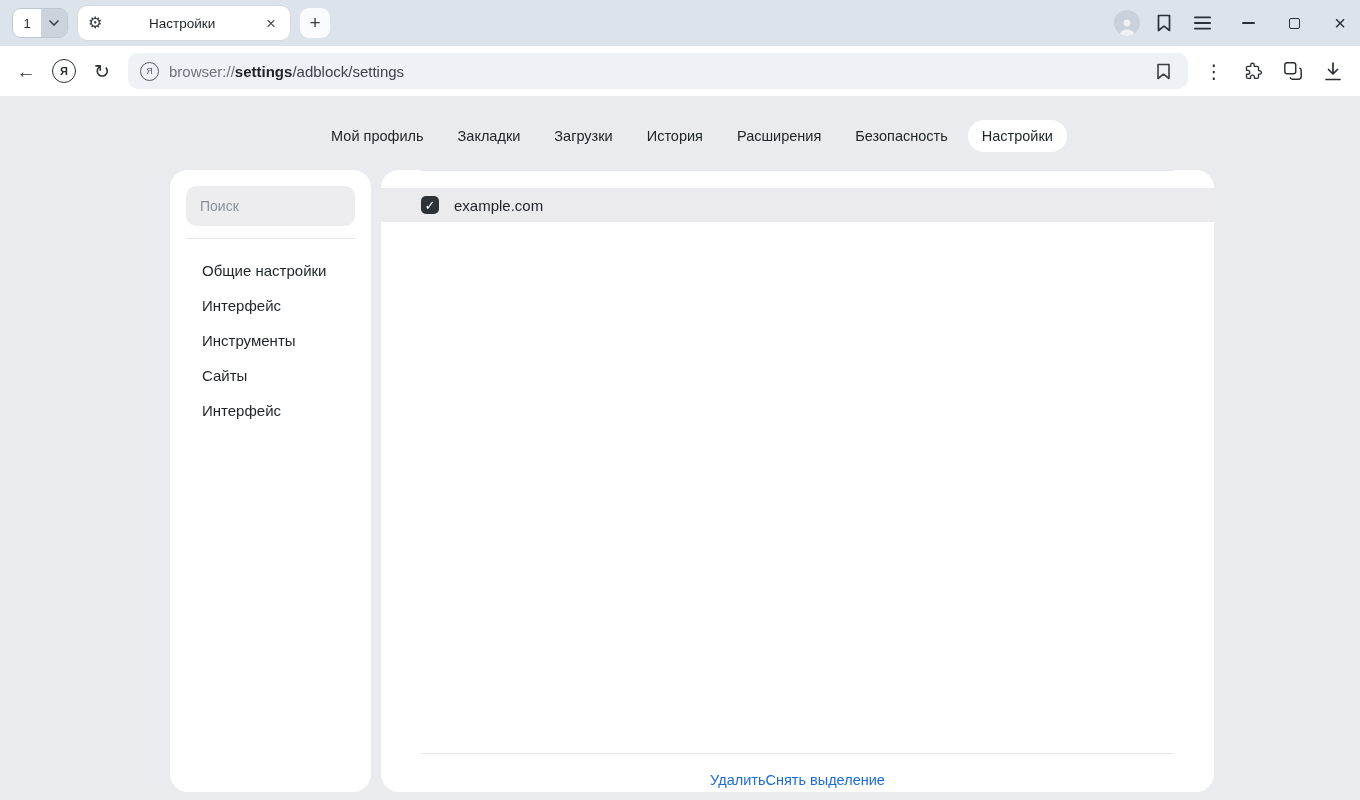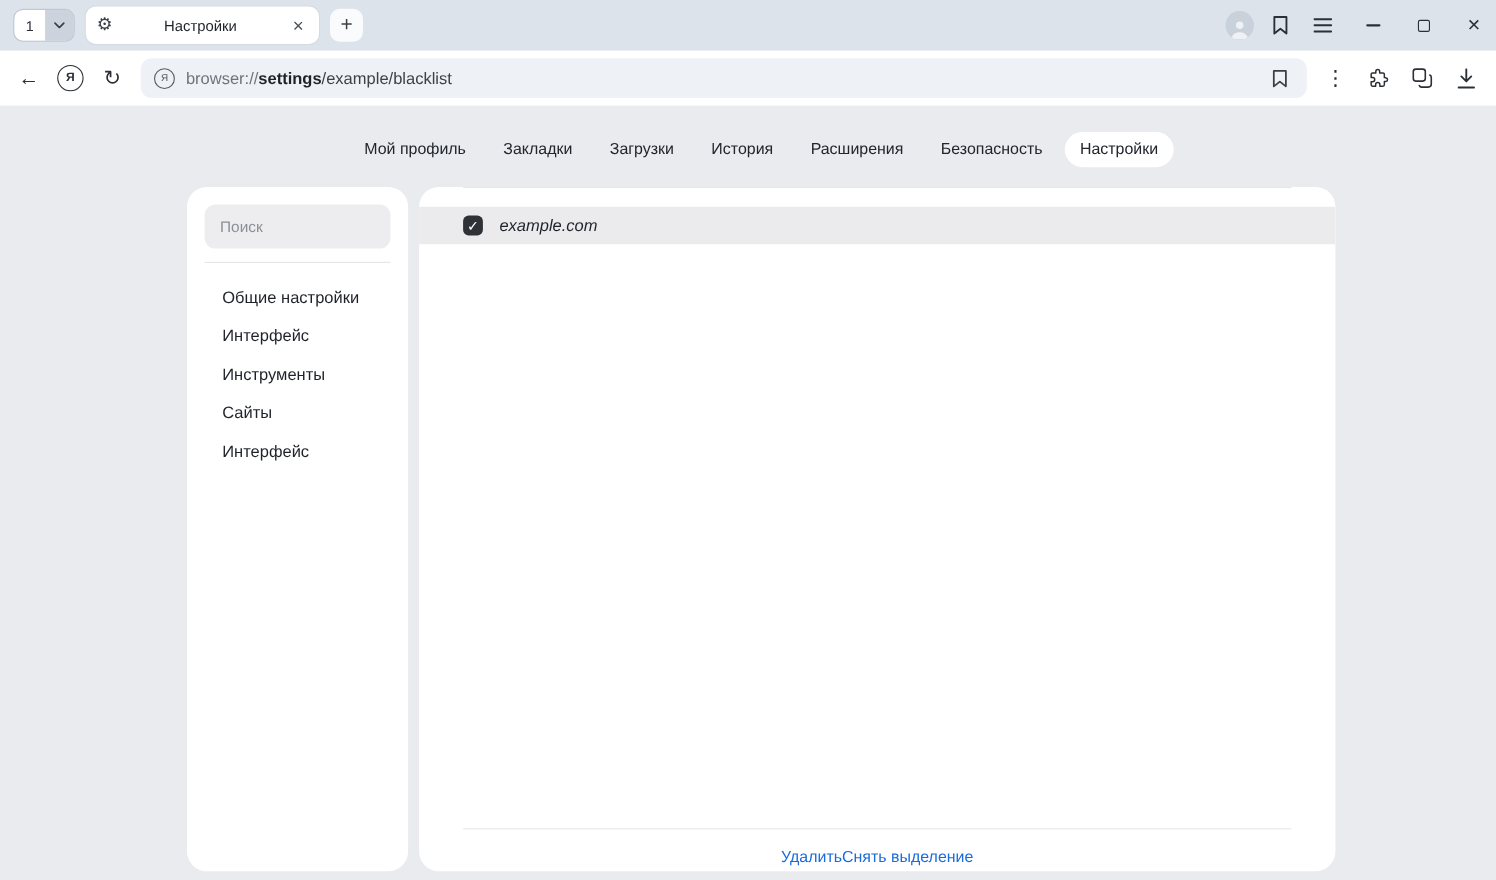--- a/index.html
+++ b/index.html
@@ -118,21 +118,21 @@
   .inset-divider { border-top: 1px solid #e5e7ea; margin: 0 40px; }
   .bl-row {
     margin-top: 17px; height: 34px; background: #ebebee;
     display: flex; align-items: center; gap: 15px; padding: 0 40px;
   }
   .checkbox {
     width: 18px; height: 18px; border-radius: 5px; background: #2e3237;
     display: flex; align-items: center; justify-content: center;
     color: #fff; font-size: 13px; line-height: 1; flex-shrink: 0;
   }
-  .row-label { font-size: 15px; color: #1f2329; font-style: italic; }
+  .row-label { font-size: 15px; color: #1f2329; }
   .main-footer { margin-top: auto; }
   .footer-links { display: flex; justify-content: center; align-items: center; padding: 18px 40px 4px; }
   .footer-links .link { font-size: 14.5px; }
 
   svg { display: block; }
 </style>
 </head>
 <body>
 
 <div class="window">
@@ -191,21 +191,21 @@
     </div>
   </div>
 
   <div class="toolbar">
     <span class="tool-glyph">←</span>
     <span class="ya-logo">Я</span>
     <span class="tool-glyph">↻</span>
 
     <div class="addressbar">
       <span class="site-badge">Я</span>
-      <span class="url"><span class="u-prefix">browser://</span><span class="u-bold">settings</span><span class="u-suffix">/example/blacklist</span></span>
+      <span class="url"><span class="u-prefix">browser://</span><span class="u-bold">settings</span><span class="u-suffix">/adblock/settings</span></span>
       <span class="addr-spacer"></span>
       <span class="toolbar-icon">
         <svg width="15" height="17" viewBox="0 0 15 17">
             <path d="M2 1.5h11v14l-5.5-4.3L2 15.5z" fill="none" stroke="#3a3f46" stroke-width="1.6" stroke-linejoin="round"></path>
           </svg>
       </span>
     </div>
 
     <span class="tool-glyph">⋮</span>
 

